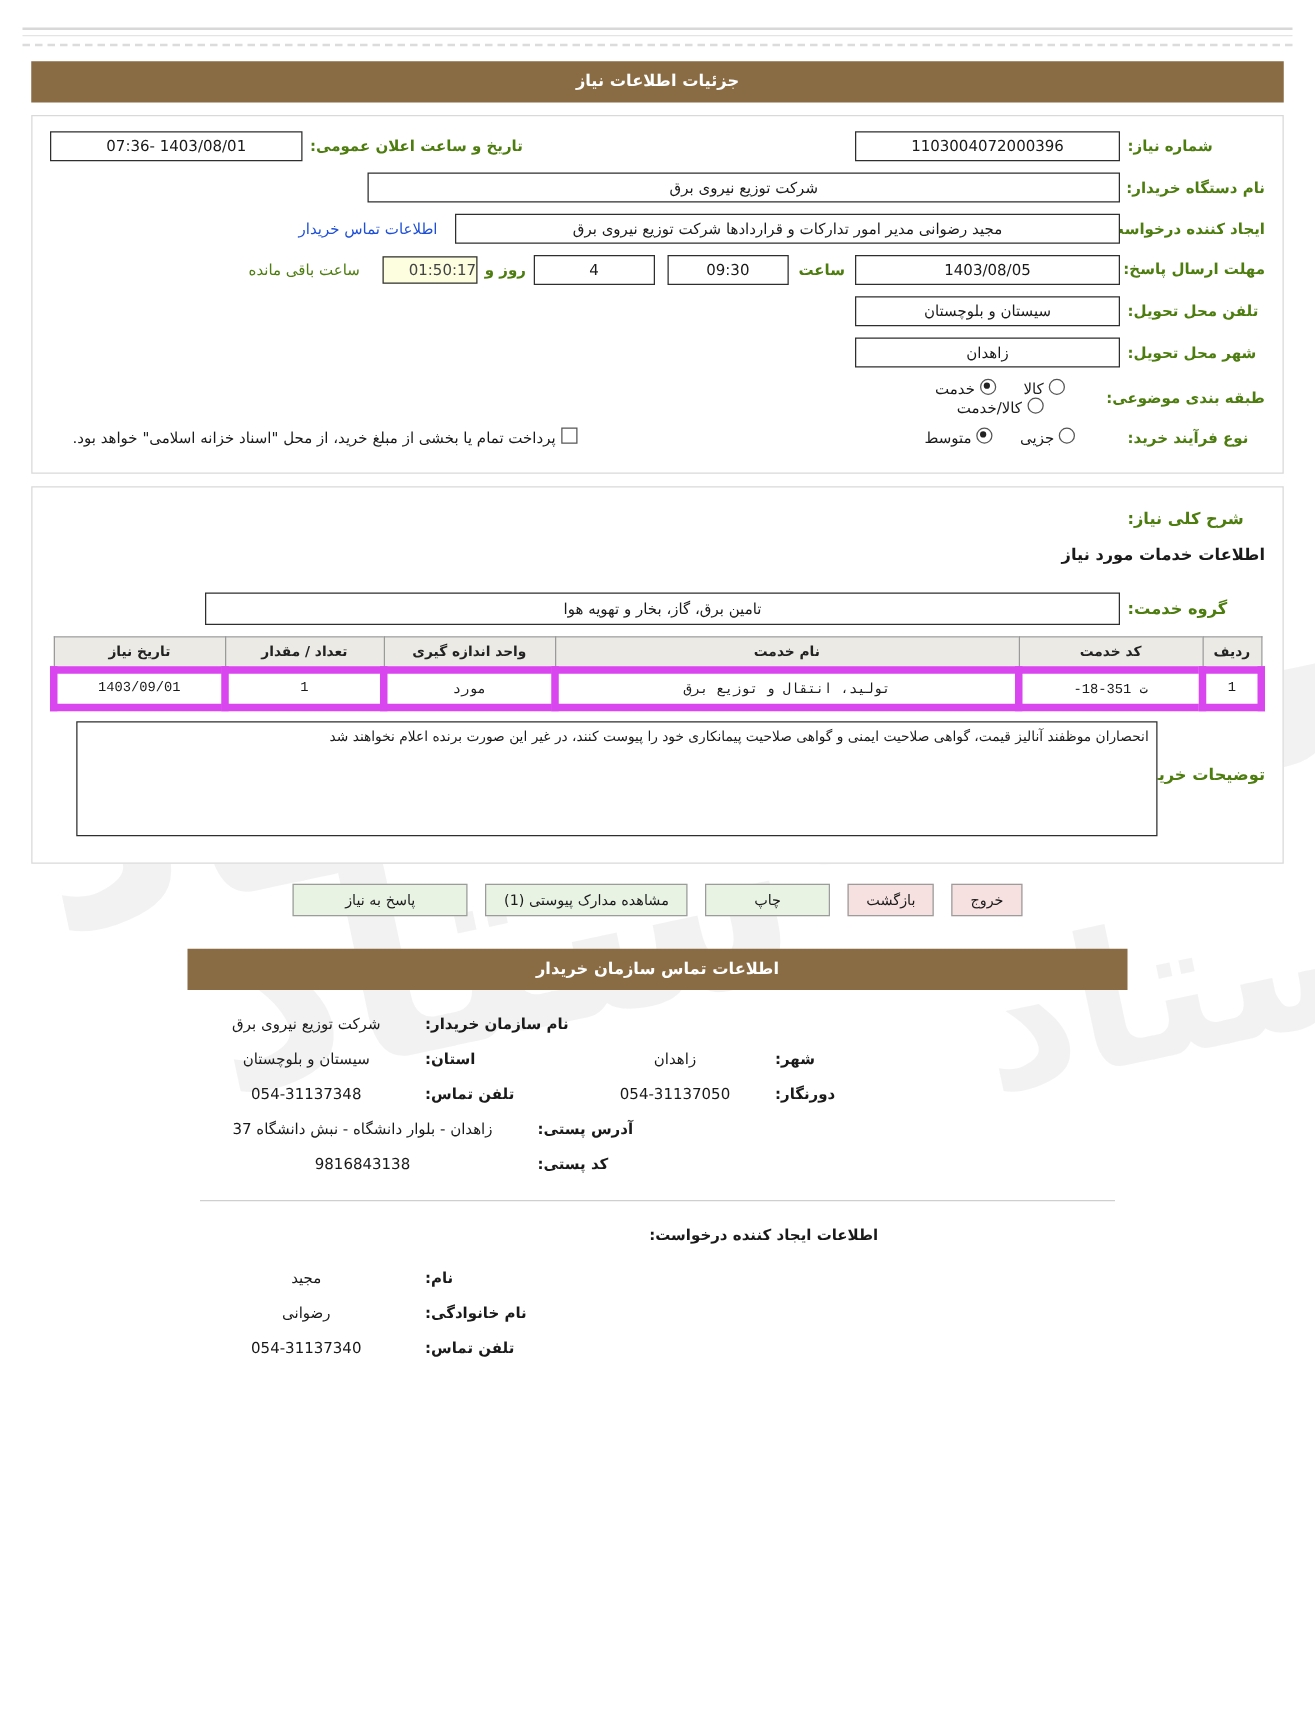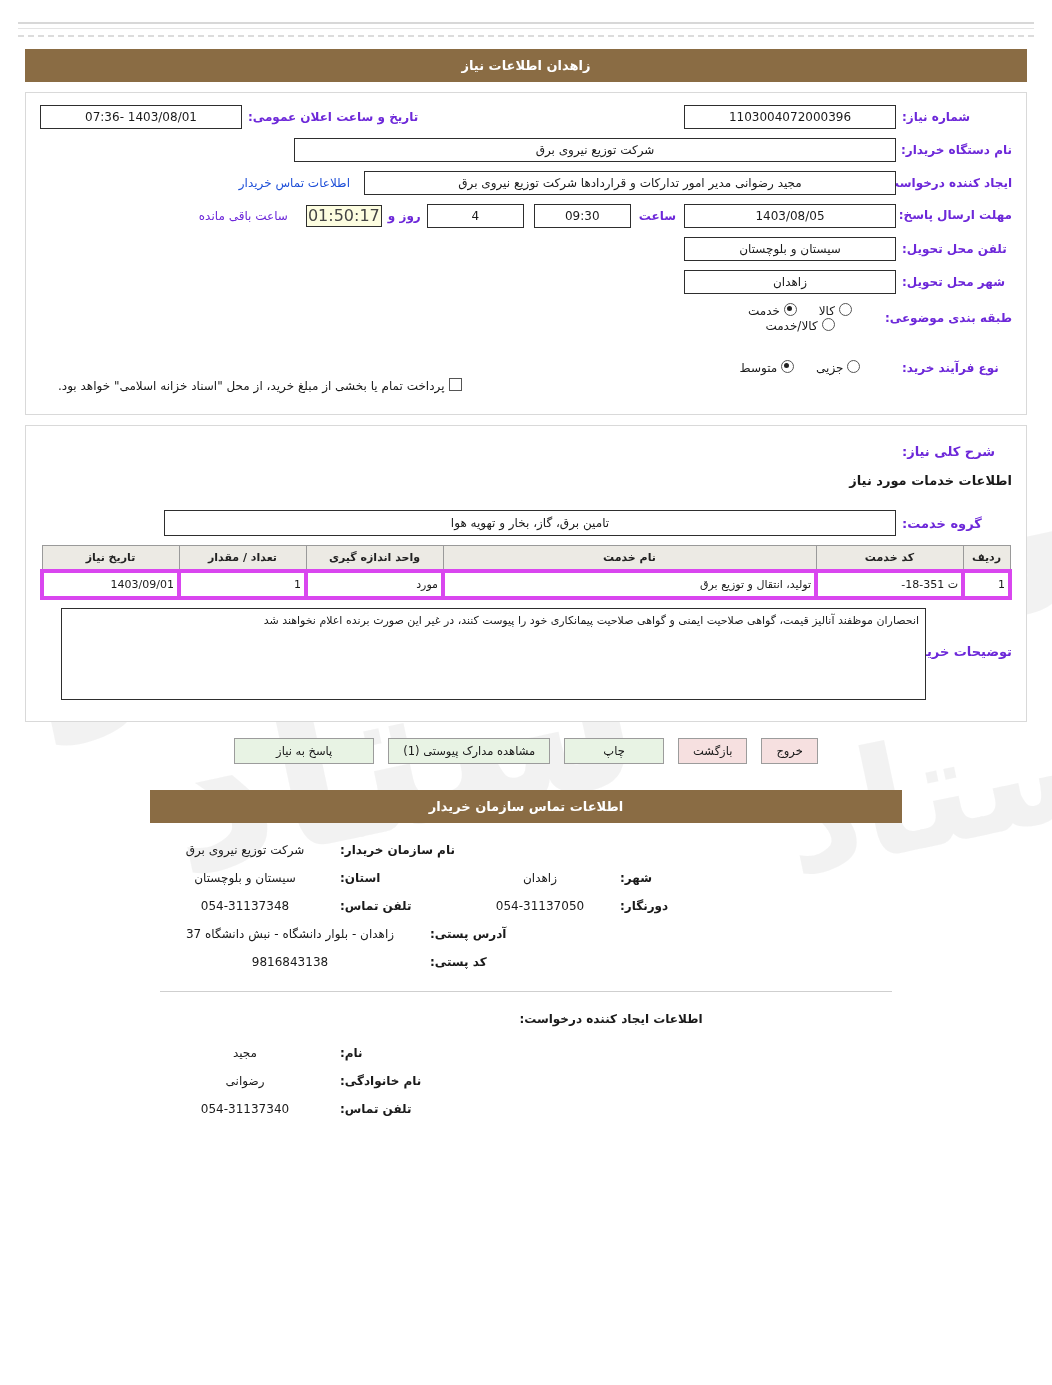--- a/index.html
+++ b/index.html
@@ -78,21 +78,21 @@
     padding: 12px 14px;
   }
   .row {
     display: flex;
     align-items: center;
     margin-bottom: 9px;
   }
   .lbl {
     font-size: 12px;
     font-weight: bold;
-    color: #6d28d9;
+    color: #4d7c0f;
     text-align: left;
     padding-left: 6px;
     white-space: nowrap;
   }
   .val-box {
     border: 1px solid #2e2e2e;
     height: 22px;
     line-height: 22px;
     text-align: center;
     font-size: 12px;
@@ -122,36 +122,35 @@
     background: #222;
   }
   .checkbox {
     display: inline-block;
     width: 11px; height: 11px;
     border: 1px solid #555;
     background: #fff;
     vertical-align: -1px;
     margin-left: 4px;
   }
-  .opt { font-size: 12px; margin-left: 18px; white-space: nowrap; margin-top: 36px; }
+  .opt { font-size: 12px; margin-left: 18px; white-space: nowrap; }
 
   .link {
     color: #1e4fd8;
     font-size: 12px;
     text-decoration: none;
     cursor: pointer;
   }
   .countdown {
     border: 1px solid #2e2e2e;
     background: #fdfde0;
     height: 20px;
     line-height: 20px;
     width: 74px;
-    text-align: center;
-    font-size: 16px;
+    font-size: 12px;
     color: #444;
   }
 
   .big-label {
     font-weight: bold;
     font-size: 13px;
     white-space: nowrap;
   }
   .textarea-box {
     border: 1px solid #2e2e2e;
@@ -178,24 +177,25 @@
   }
   table.items th {
     background: #eceae4;
     border: 1px solid #9a9a9a;
     font-weight: bold;
     padding: 5px 3px;
     text-align: center;
     color: #222;
   }
   table.items td {
-    border: 4px solid #d946ef;
+    border: 6px solid #d946ef;
     padding: 5px 3px;
-    text-align: right;
-    background: #fff;
+    text-align: center;
+    background: #fff;
+    font-family: Liberation Mono, monospace;
   }
 
   .btn-row {
     display: flex;
     justify-content: center;
     gap: 14px;
     margin: 16px 0 6px 0;
     align-items: center;
   }
   .btn {
@@ -272,21 +272,21 @@
     <span class="wm3">ستاد</span>
     <span class="wm4">ستاد</span>
   </div>
 
   <div class="content">
 
     <div class="topline"></div>
     <div class="topline2"></div>
     <div class="dashline"></div>
 
-    <div class="section-header header-main">زاهدان اطلاعات نیاز</div>
+    <div class="section-header header-main">جزئیات اطلاعات نیاز</div>
 
     <div class="panel">
 
       <div class="row">
         <div class="lbl w-right-lbl">شماره نیاز:</div>
         <div class="val-box" style="width:210px">1103004072000396</div>
         <div class="flex-sp"></div>
         <div class="lbl">تاریخ و ساعت اعلان عمومی:</div>
         <div class="val-box" style="width:200px">1403/08/01 -07:36</div>
       </div>

